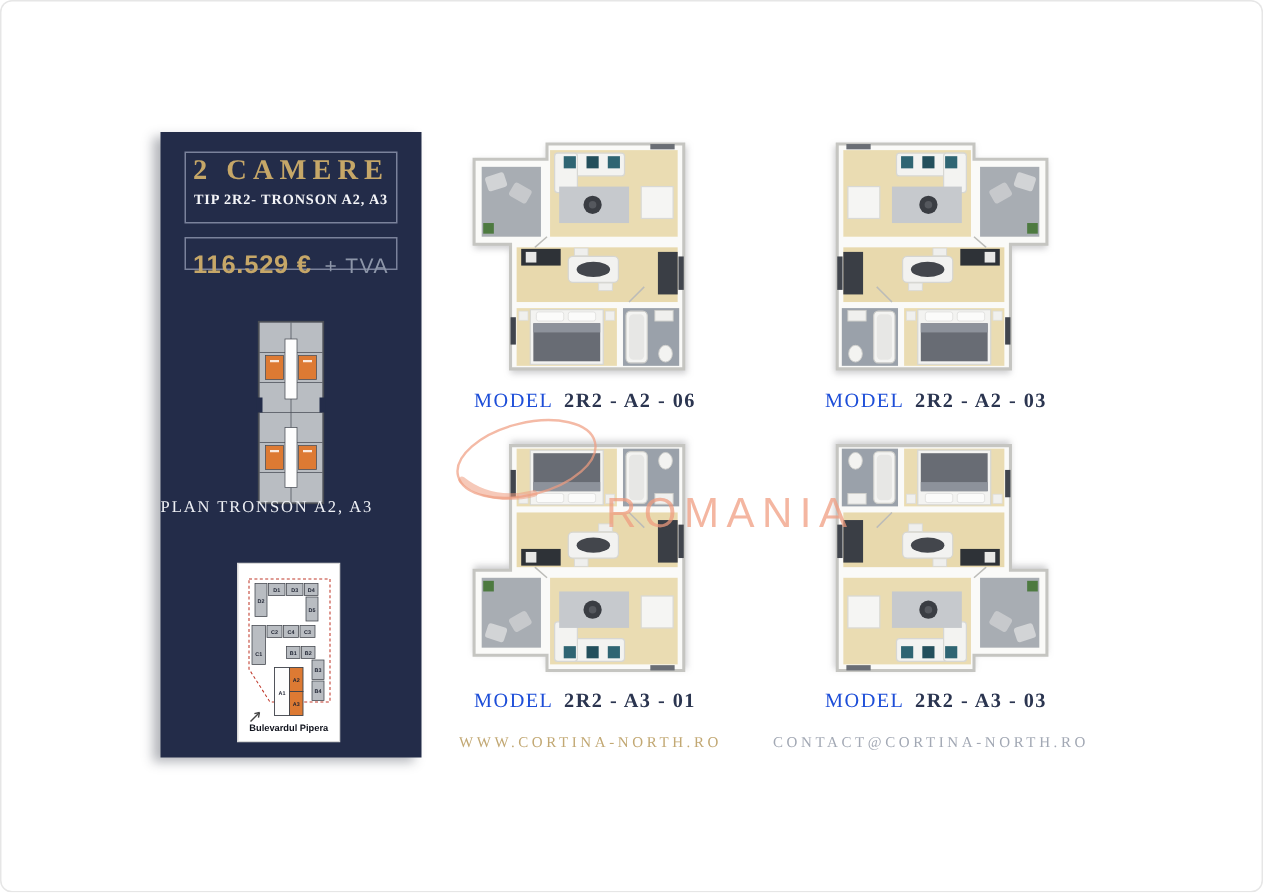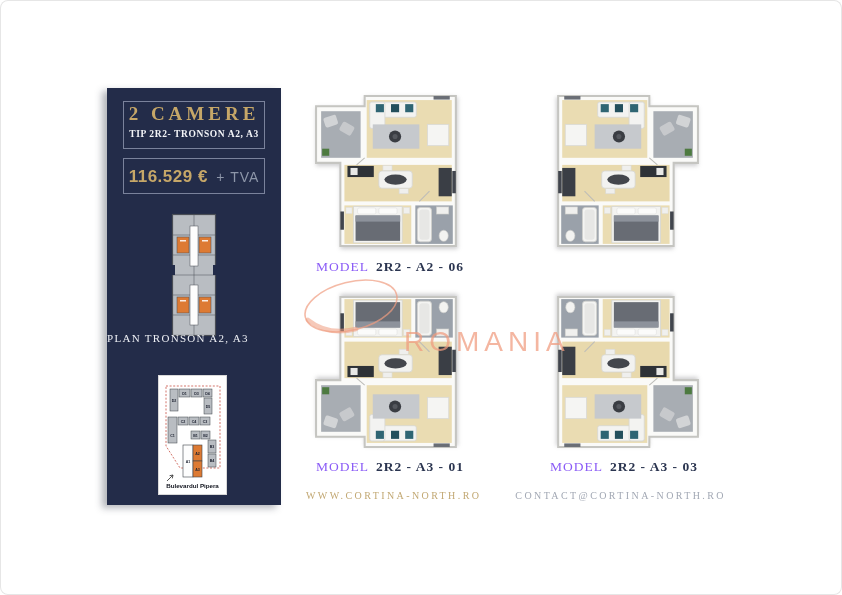--- a/index.html
+++ b/index.html
@@ -11,21 +11,21 @@
   
   .sidebar { position:absolute; left:107px; top:88px; width:174px; height:417px;
              background:#232c49; box-shadow:-5px 3px 7px rgba(40,45,60,.35); }
   .side-box { position:absolute; left:16px; width:142px;
               border:1px solid rgba(195,203,222,.55); text-align:center; }
   .box-title { top:13px; height:48px; padding-top:1px; }
   .camere-title { font-family:"Liberation Serif", serif; font-weight:bold;
                   font-size:19px; letter-spacing:4px; color:#c6a768; }
   .camere-sub { font-family:"Liberation Serif", serif; font-weight:bold;
                 font-size:9.5px; letter-spacing:.6px; color:#f4f5f8; margin-top:4px; }
-  .box-price { top:70px; height:36px; line-height:36px; }
+  .box-price { top:70px; height:22px; line-height:36px; }
   .price-main { font-size:17px; font-weight:bold; color:#c6a768; letter-spacing:.5px; }
   .price-suffix { font-size:14px; color:#8d96a9; letter-spacing:1px; margin-left:4px; }
   .tronson-svg { position:absolute; left:64px; top:125px; }
   .plan-label { position:absolute; left:0; top:244px; width:100%; text-align:left;
                 font-family:"Liberation Serif", serif; font-size:11px; letter-spacing:1.3px;
                 color:#eef0f5; }
   .map-card { position:absolute; left:51px; top:287px; }
 
   
   .plan-cell { position:absolute; width:152px; height:158px; }
@@ -37,21 +37,21 @@
   #plan-4 { left:548px; top:291px; }
   #plan-2 svg { transform:scaleX(-1); }
   #plan-3 svg { transform:scaleY(-1); }
   #plan-4 svg { transform:scale(-1,-1); }
 
   .caption { position:absolute; width:240px; text-align:center;
              font-family:"Liberation Serif", serif; font-size:13.5px;
              letter-spacing:1px; color:#2b3550; white-space:nowrap; }
   #cap-1 { left:270px; top:259px; } #cap-2 { left:504px; top:259px; }
   #cap-3 { left:270px; top:459px; } #cap-4 { left:504px; top:459px; }
-  .cap-muted { color:#8b5cf6; margin-right:7px; }
+  .cap-muted { color:#1d4ed8; margin-right:7px; }
   .cap-strong { font-weight:bold; }
 
   
   .footer { position:absolute; left:286px; top:490px; width:460px;
             display:flex; justify-content:center; gap:34px;
             font-family:"Liberation Serif", serif; font-size:10px;
             letter-spacing:2.4px; white-space:nowrap; }
   .footer .site { color:#c2a873; cursor:pointer; }
   .footer .mail { color:#a2a8b4; cursor:pointer; }
 
@@ -222,20 +222,23 @@
   </div>
   <div class="plan-cell" id="plan-4">
     <svg viewBox="0 0 150 156">
         <use href="#plan2r2"></use>
       </svg>
   </div>
 
   <div class="caption" id="cap-1">
     <span class="cap-muted">MODEL</span><span class="cap-strong">2R2 - A2 - 06</span>
   </div>
+  <div class="caption" id="cap-2">
+    <span class="cap-muted">MODEL</span><span class="cap-strong">2R2 - A2 - 03</span>
+  </div>
   <div class="caption" id="cap-3">
     <span class="cap-muted">MODEL</span><span class="cap-strong">2R2 - A3 - 01</span>
   </div>
   <div class="caption" id="cap-4">
     <span class="cap-muted">MODEL</span><span class="cap-strong">2R2 - A3 - 03</span>
   </div>
 
   <div class="footer">
     <span class="site">WWW.CORTINA-NORTH.RO</span>
     <span class="mail">CONTACT@CORTINA-NORTH.RO</span>

